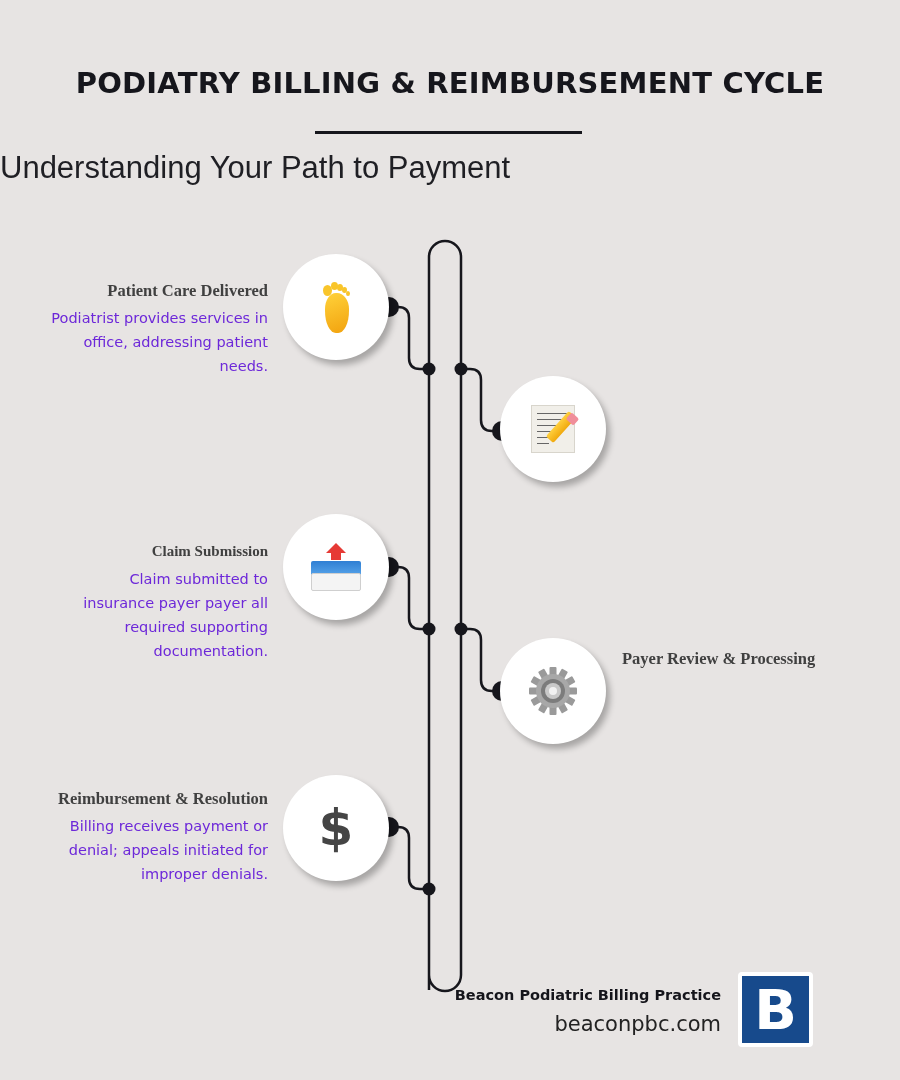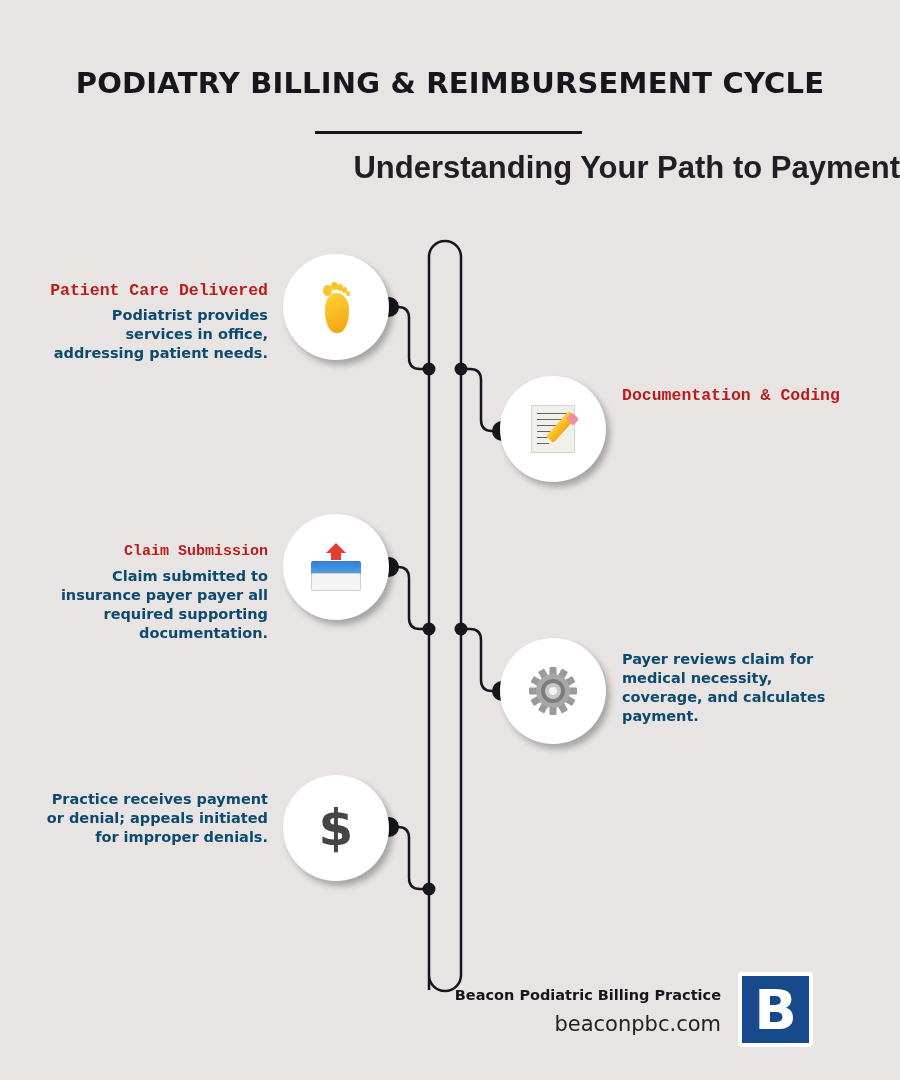--- a/index.html
+++ b/index.html
@@ -15,41 +15,41 @@
     position: absolute; left: 0; top: 66px; width: 900px;
     text-align: center; font-weight: 700; font-size: 29px; letter-spacing: 0.2px;
     font-family: "DejaVu Sans", "Liberation Sans", sans-serif;
   }
   .divider {
     position: absolute; left: 315px; top: 131px; width: 267px; height: 3px;
     background: #16161c;
   }
   .subtitle {
     position: absolute; left: 0; top: 150px; width: 900px;
-    text-align: right; font-size: 31px; font-weight: 700; color: #1f1f24;
+    text-align: left; font-size: 31px; font-weight: 400; color: #1f1f24;
     font-family: "Liberation Sans", sans-serif;
   }
   svg.timeline { position: absolute; left: 0; top: 0; width: 900px; height: 1080px; pointer-events: none; }
 
   .circle {
     position: absolute; width: 106px; height: 106px; border-radius: 50%;
     background: #ffffff;
     box-shadow: 4px 5px 6px rgba(0,0,0,0.28);
     display: flex; align-items: center; justify-content: center;
   }
   .step-text { position: absolute; }
   .step-text.left { text-align: right; }
   .step-text.right { text-align: left; }
   .step-title {
-    font-family: Liberation Mono, monospace; font-weight: 700; font-size: 16.5px; line-height: 17px;
-    color: #b91c1c; margin-bottom: 7px;
+    font-family: Liberation Serif, serif; font-weight: 700; font-size: 16.5px; line-height: 17px;
+    color: #404040; margin-bottom: 7px;
   }
   .step-title.big { font-size: 15px; }
   .step-desc {
-    font-family: "DejaVu Sans", sans-serif; font-size: 14.5px; line-height: 19px; color: #0c4a6e; font-weight: bold;
+    font-family: "DejaVu Sans", sans-serif; font-size: 14.5px; line-height: 24px; color: #6d28d9;
   }
 
   
   .icon-foot { width: 26px; height: 52px; position: relative; }
   .icon-foot .sole {
     position: absolute; left: 2px; top: 12px; width: 24px; height: 40px;
     background: linear-gradient(160deg, #ffd23a, #f2a20e);
     border-radius: 45% 50% 45% 45% / 40% 40% 55% 55%;
   }
   .icon-foot .toe { position: absolute; border-radius: 50%; background: #f9c52a; }
@@ -153,21 +153,20 @@
     <div class="ln" style="top:13px; width:28px;"></div>
     <div class="ln" style="top:19px; width:22px;"></div>
     <div class="ln" style="top:25px; width:18px;"></div>
     <div class="ln" style="top:31px; width:14px;"></div>
     <div class="ln" style="top:37px; width:12px;"></div>
     <div class="pencil"></div>
     <div class="eraser"></div>
   </div>
 </div>
 <div class="step-text right" style="left:622px; top:387px; width:230px;">
-  <div class="step-title">Documentation &amp; Coding</div>
 </div>
 
 <div class="step-text left" style="left:60px; top:543px; width:208px;">
   <div class="step-title big">Claim Submission</div>
   <div class="step-desc">Claim submitted to insurance payer payer all required supporting documentation.</div>
 </div>
 <div class="circle" style="left:283px; top:514px;">
   <div class="icon-tray">
     <div class="arrow-head"></div>
     <div class="arrow-stem"></div>
@@ -194,25 +193,26 @@
         <rect x="-3.5" y="-24" width="7" height="9" rx="1" transform="rotate(330)"></rect>
       </g>
       <circle r="17" fill="#a8a8a8"></circle>
       <circle r="12" fill="#7c7c7c"></circle>
       <circle r="8" fill="#c9c9c9"></circle>
       <circle r="4" fill="#f2f2f2"></circle>
     </g>
   </svg>
 </div>
 <div class="step-text right" style="left:622px; top:650px; width:230px;">
-  <div class="step-desc">Payer reviews claim for medical necessity, coverage, and calculates payment.</div>
+  <div class="step-title">Payer Review &amp; Processing</div>
 </div>
 
 <div class="step-text left" style="left:40px; top:790px; width:228px;">
-  <div class="step-desc">Practice receives payment or denial; appeals initiated for improper denials.</div>
+  <div class="step-title">Reimbursement &amp; Resolution</div>
+  <div class="step-desc">Billing receives payment or denial; appeals initiated for improper denials.</div>
 </div>
 <div class="circle" style="left:283px; top:775px;">
   <div class="icon-dollar">$</div>
 </div>
 
 <div class="footer-name">Beacon Podiatric Billing Practice</div>
 <div class="footer-url">beaconpbc.com</div>
 <div class="logo">
   <div class="logo-inner">B</div>
 </div>

